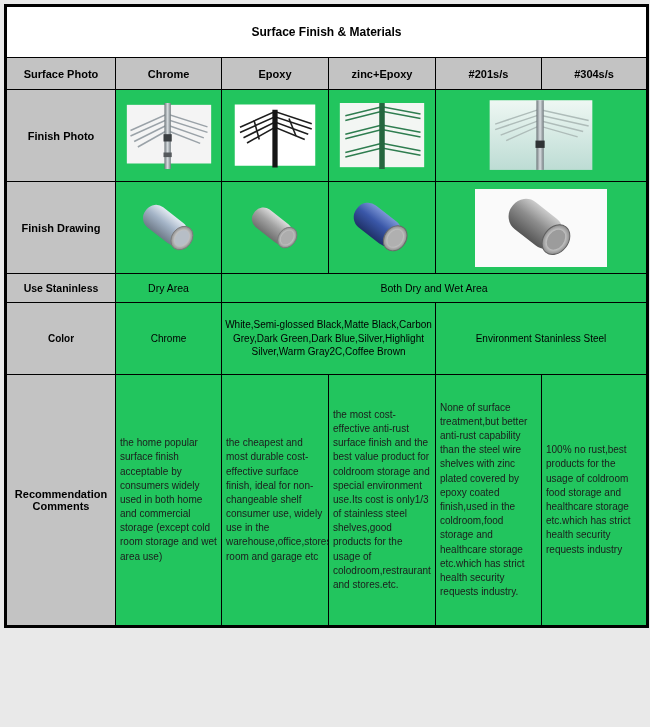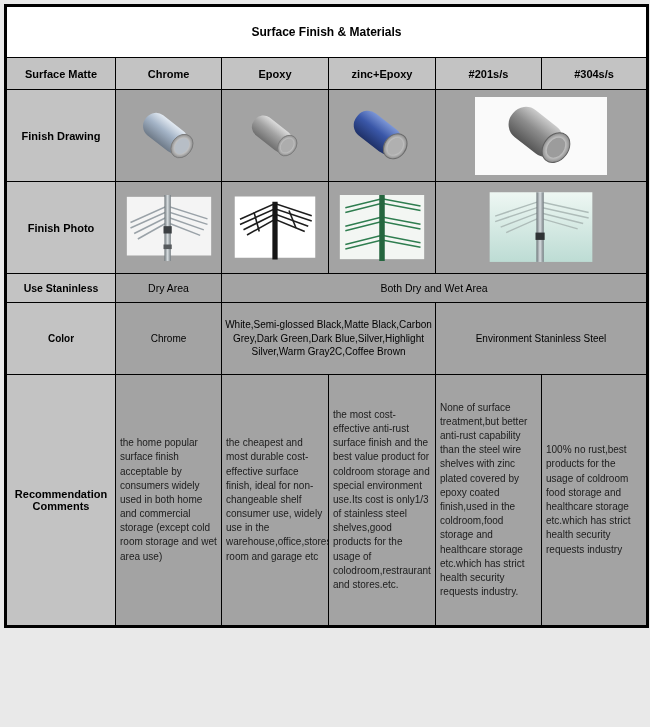--- a/index.html
+++ b/index.html
@@ -8,21 +8,21 @@
     background:#e9e9e9;
     font-family:"Liberation Sans", sans-serif;
     color:#000;
   }
   .page{width:650px;height:727px;position:relative;}
   table.sf{
     border-collapse:collapse;
     table-layout:fixed;
     width:642px;
     margin:4px 0 0 4px;
-    background:#a3a3a3;
+    background:#22c55e;
     border:3px solid #000;
   }
   table.sf td{
     border:1px solid #000;
     vertical-align:middle;
     text-align:center;
     padding:2px 3px;
     overflow:hidden;
   }
   td.g{background:#c3c3c3;}
@@ -102,26 +102,95 @@
         <col style="width:106px">
         <col style="width:106px">
     </colgroup>
 
     <tbody>
         <tr class="r-title">
       <td colspan="6">Surface Finish &amp; Materials</td>
     </tr>
 
     <tr class="r-head">
-      <td class="g b">Surface Matte</td>
+      <td class="g b">Surface Photo</td>
       <td class="g b">Chrome</td>
       <td class="g b">Epoxy</td>
       <td class="g b">zinc+Epoxy</td>
       <td class="g b">#201s/s</td>
       <td class="g b">#304s/s</td>
+    </tr>
+
+    <tr class="r-img">
+      <td class="g b">Finish Photo</td>
+      <td>
+        <div class="imgbox">
+          <svg width="88" height="74" viewBox="0 0 96 80">
+            <rect x="2" y="6" width="92" height="64" fill="#f4f4f4"></rect>
+            <g stroke="#9aa2a8" stroke-width="1.6" fill="none">
+              <path d="M6 34 L46 16 L90 30"></path>
+                  <path d="M6 40 L46 22 L90 36"></path>
+              <path d="M10 46 L46 28"></path>
+                  <path d="M46 28 L86 42"></path>
+              <path d="M14 52 L46 34"></path>
+                  <path d="M46 34 L82 48"></path>
+            </g>
+            <rect x="43" y="4" width="7" height="72" fill="url(#postChrome)"></rect>
+            <rect x="42" y="38" width="9" height="8" fill="#3b3f42"></rect>
+            <rect x="42" y="58" width="9" height="5" fill="#55595c"></rect>
+          </svg>
+        </div>
+      </td>
+      <td>
+        <div class="imgbox">
+          <svg width="84" height="74" viewBox="0 0 96 80">
+            <rect x="2" y="4" width="92" height="70" fill="#ffffff"></rect>
+            <g stroke="#1d1d1d" stroke-width="1.8" fill="none">
+              <path d="M8 30 L48 12 L90 26"></path>
+                  <path d="M8 36 L48 18 L90 32"></path>
+              <path d="M12 42 L48 24 L86 38"></path>
+                  <path d="M16 48 L48 30 L82 44"></path>
+              <path d="M24 22 L30 44"></path>
+                  <path d="M64 20 L72 40"></path>
+            </g>
+            <rect x="45" y="10" width="6" height="66" fill="#161616"></rect>
+          </svg>
+        </div>
+      </td>
+      <td>
+        <div class="imgbox">
+          <svg width="88" height="74" viewBox="0 0 96 80">
+            <rect x="2" y="4" width="92" height="70" fill="#f3f6f3"></rect>
+            <g stroke="#2e7d4f" stroke-width="1.6" fill="none">
+              <path d="M8 18 L48 8 L90 16"></path>
+                  <path d="M8 23 L48 13 L90 21"></path>
+              <path d="M8 38 L48 28 L90 36"></path>
+                  <path d="M8 43 L48 33 L90 41"></path>
+              <path d="M8 58 L48 48 L90 56"></path>
+                  <path d="M8 63 L48 53 L90 61"></path>
+            </g>
+            <rect x="45" y="4" width="6" height="72" fill="#25663f"></rect>
+          </svg>
+        </div>
+      </td>
+      <td colspan="2">
+        <div class="imgbox">
+          <svg width="110" height="76" viewBox="0 0 120 82">
+            <rect x="4" y="2" width="112" height="76" fill="url(#tealBg)"></rect>
+            <g stroke="#aebcb9" stroke-width="1.6" fill="none">
+              <path d="M10 28 L58 12 L112 24"></path>
+                  <path d="M10 34 L58 18 L112 30"></path>
+              <path d="M16 40 L58 24 L106 36"></path>
+                  <path d="M22 46 L58 30 L100 42"></path>
+            </g>
+            <rect x="55" y="2" width="8" height="76" fill="url(#postChrome)"></rect>
+            <rect x="54" y="46" width="10" height="8" fill="#2f3335"></rect>
+          </svg>
+        </div>
+      </td>
     </tr>
 
     <tr class="r-img">
       <td class="g b">Finish Drawing</td>
       <td>
         <div class="imgbox">
           <svg width="80" height="68" viewBox="0 0 88 72">
             <g transform="rotate(38 44 36)">
               <rect x="12" y="22" width="54" height="28" rx="13" fill="url(#cylChrome)"></rect>
               <ellipse cx="62" cy="36" rx="11" ry="14" fill="url(#capSilver)" stroke="#7a7a7a" stroke-width="1"></ellipse>
@@ -160,89 +229,20 @@
                 <rect x="10" y="21" width="62" height="36" rx="17" fill="url(#cylSteel)"></rect>
                 <ellipse cx="68" cy="39" rx="13" ry="17" fill="url(#capSilver)" stroke="#5f5f5f" stroke-width="1"></ellipse>
                 <ellipse cx="68" cy="39" rx="8.5" ry="11.5" fill="#9c9c9c"></ellipse>
               </g>
             </svg>
           </div>
         </div>
       </td>
     </tr>
 
-    <tr class="r-img">
-      <td class="g b">Finish Photo</td>
-      <td>
-        <div class="imgbox">
-          <svg width="88" height="74" viewBox="0 0 96 80">
-            <rect x="2" y="6" width="92" height="64" fill="#f4f4f4"></rect>
-            <g stroke="#9aa2a8" stroke-width="1.6" fill="none">
-              <path d="M6 34 L46 16 L90 30"></path>
-                  <path d="M6 40 L46 22 L90 36"></path>
-              <path d="M10 46 L46 28"></path>
-                  <path d="M46 28 L86 42"></path>
-              <path d="M14 52 L46 34"></path>
-                  <path d="M46 34 L82 48"></path>
-            </g>
-            <rect x="43" y="4" width="7" height="72" fill="url(#postChrome)"></rect>
-            <rect x="42" y="38" width="9" height="8" fill="#3b3f42"></rect>
-            <rect x="42" y="58" width="9" height="5" fill="#55595c"></rect>
-          </svg>
-        </div>
-      </td>
-      <td>
-        <div class="imgbox">
-          <svg width="84" height="74" viewBox="0 0 96 80">
-            <rect x="2" y="4" width="92" height="70" fill="#ffffff"></rect>
-            <g stroke="#1d1d1d" stroke-width="1.8" fill="none">
-              <path d="M8 30 L48 12 L90 26"></path>
-                  <path d="M8 36 L48 18 L90 32"></path>
-              <path d="M12 42 L48 24 L86 38"></path>
-                  <path d="M16 48 L48 30 L82 44"></path>
-              <path d="M24 22 L30 44"></path>
-                  <path d="M64 20 L72 40"></path>
-            </g>
-            <rect x="45" y="10" width="6" height="66" fill="#161616"></rect>
-          </svg>
-        </div>
-      </td>
-      <td>
-        <div class="imgbox">
-          <svg width="88" height="74" viewBox="0 0 96 80">
-            <rect x="2" y="4" width="92" height="70" fill="#f3f6f3"></rect>
-            <g stroke="#2e7d4f" stroke-width="1.6" fill="none">
-              <path d="M8 18 L48 8 L90 16"></path>
-                  <path d="M8 23 L48 13 L90 21"></path>
-              <path d="M8 38 L48 28 L90 36"></path>
-                  <path d="M8 43 L48 33 L90 41"></path>
-              <path d="M8 58 L48 48 L90 56"></path>
-                  <path d="M8 63 L48 53 L90 61"></path>
-            </g>
-            <rect x="45" y="4" width="6" height="72" fill="#25663f"></rect>
-          </svg>
-        </div>
-      </td>
-      <td colspan="2">
-        <div class="imgbox">
-          <svg width="110" height="76" viewBox="0 0 120 82">
-            <rect x="4" y="2" width="112" height="76" fill="url(#tealBg)"></rect>
-            <g stroke="#aebcb9" stroke-width="1.6" fill="none">
-              <path d="M10 28 L58 12 L112 24"></path>
-                  <path d="M10 34 L58 18 L112 30"></path>
-              <path d="M16 40 L58 24 L106 36"></path>
-                  <path d="M22 46 L58 30 L100 42"></path>
-            </g>
-            <rect x="55" y="2" width="8" height="76" fill="url(#postChrome)"></rect>
-            <rect x="54" y="46" width="10" height="8" fill="#2f3335"></rect>
-          </svg>
-        </div>
-      </td>
-    </tr>
-
     <tr class="r-env">
       <td class="g b">Use Staninless</td>
       <td>Dry Area</td>
       <td colspan="4">Both Dry and Wet Area</td>
     </tr>
 
     <tr class="r-color">
       <td class="g b">Color</td>
       <td>Chrome</td>
       <td colspan="2">White,Semi-glossed Black,Matte Black,Carbon Grey,Dark Green,Dark Blue,Silver,Highlight Silver,Warm Gray2C,Coffee Brown</td>

